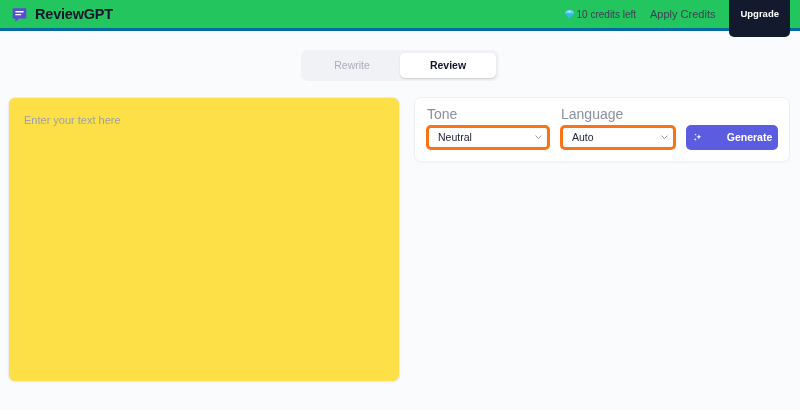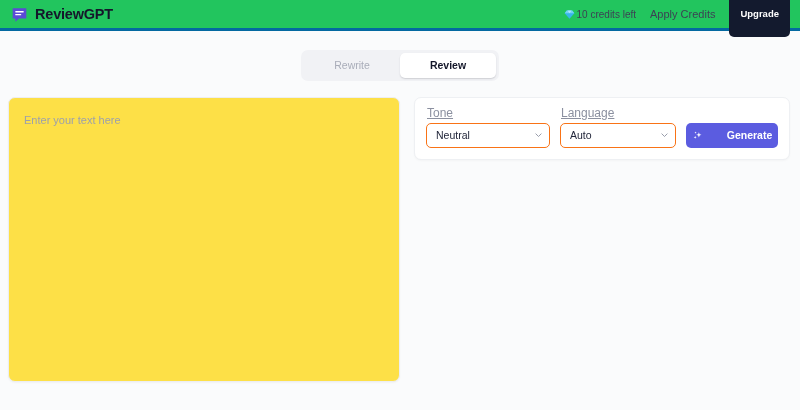--- a/index.html
+++ b/index.html
@@ -182,36 +182,35 @@
   .field {
     display: flex;
     flex-direction: column;
     gap: 4px;
   }
 
   .field-tone { width: 124px; }
   .field-language { width: 116px; }
 
   .field-label {
-    font-size: 12px;
+    font-size: 14px;
     color: #8b90a0;
     line-height: 1;
     padding-left: 1px;
-    text-decoration: underline;
   }
 
   .select-shell {
     position: relative;
     height: 25px;
   }
 
   .select-box {
     width: 100%;
     height: 100%;
-    border: 1px solid #f97316;
+    border: 3px solid #f97316;
     border-radius: 5px;
     background: #ffffff;
     font-family: inherit;
     font-size: 10.5px;
     color: #22263a;
     padding: 0 22px 0 9px;
     appearance: none;
     -webkit-appearance: none;
     cursor: pointer;
     outline: none;

